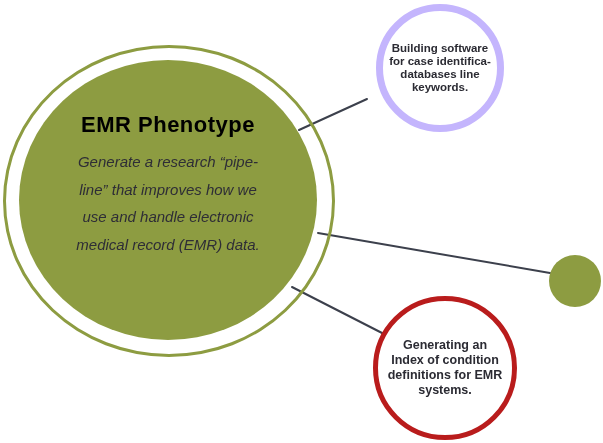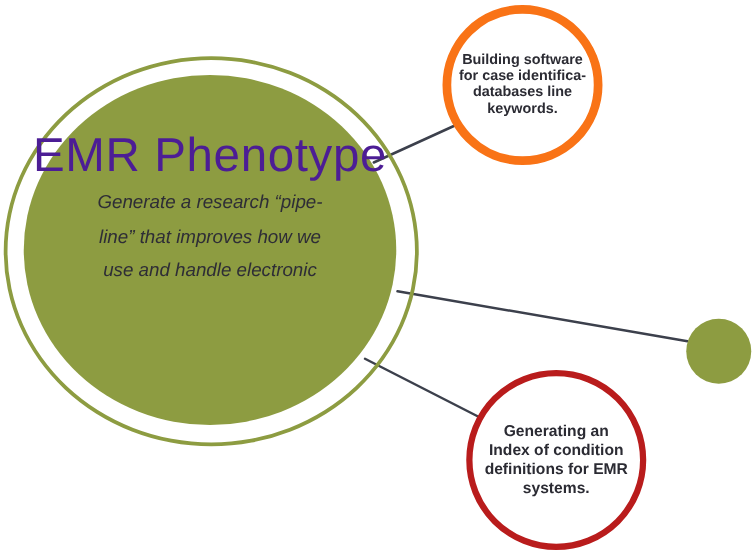--- a/index.html
+++ b/index.html
@@ -43,25 +43,25 @@
     background: #8D9C41;
     border-radius: 50%;
   }
   .main-text {
     position: absolute;
     top: 48px; left: 0; right: 0;
     text-align: center;
   }
   .main-text h1 {
     margin: 0 0 6px 0;
-    font-size: 38px;
+    font-size: 22px;
     line-height: 34px;
-    font-weight: 400;
+    font-weight: 700;
     letter-spacing: 0.5px;
-    color: #4c1d95;
+    color: #000000;
   }
   .main-text p {
     margin: 0;
     font-style: italic;
     font-size: 15px;
     line-height: 27.5px;
     font-weight: 400;
     color: #2E2D36;
   }
   .main-text p span,
@@ -73,23 +73,23 @@
   .bubble {
     position: absolute;
     box-sizing: border-box;
     background: #ffffff;
     border-radius: 50%;
     display: flex;
     align-items: center;
     justify-content: center;
   }
   .bubble-top {
-    left: 354px; top: 4px;
+    left: 376px; top: 4px;
     width: 128px; height: 128px;
-    border: 7px solid #f97316;
+    border: 7px solid #c4b5fd;
     align-items: center;
   }
   .bubble-bottom {
     left: 373px; top: 296px;
     width: 144px; height: 144px;
     border: 5px solid #b91c1c;
   }
   .bubble-text {
     margin: 0;
     text-align: center;
@@ -126,20 +126,21 @@
 
   <div class="main-ring"></div>
 
   <div class="main-circle">
     <div class="main-text">
       <h1>EMR Phenotype</h1>
       <p>
         <span>Generate a research “pipe-</span>
         <span>line” that improves how we</span>
         <span>use and handle electronic</span>
+        <span>medical record (EMR) data.</span>
       </p>
     </div>
   </div>
 
   <div class="bubble bubble-top">
     <p class="bubble-text">
       <span>Building software</span>
       <span>for case identifica-</span>
       <span>databases line</span>
       <span>keywords.</span>

